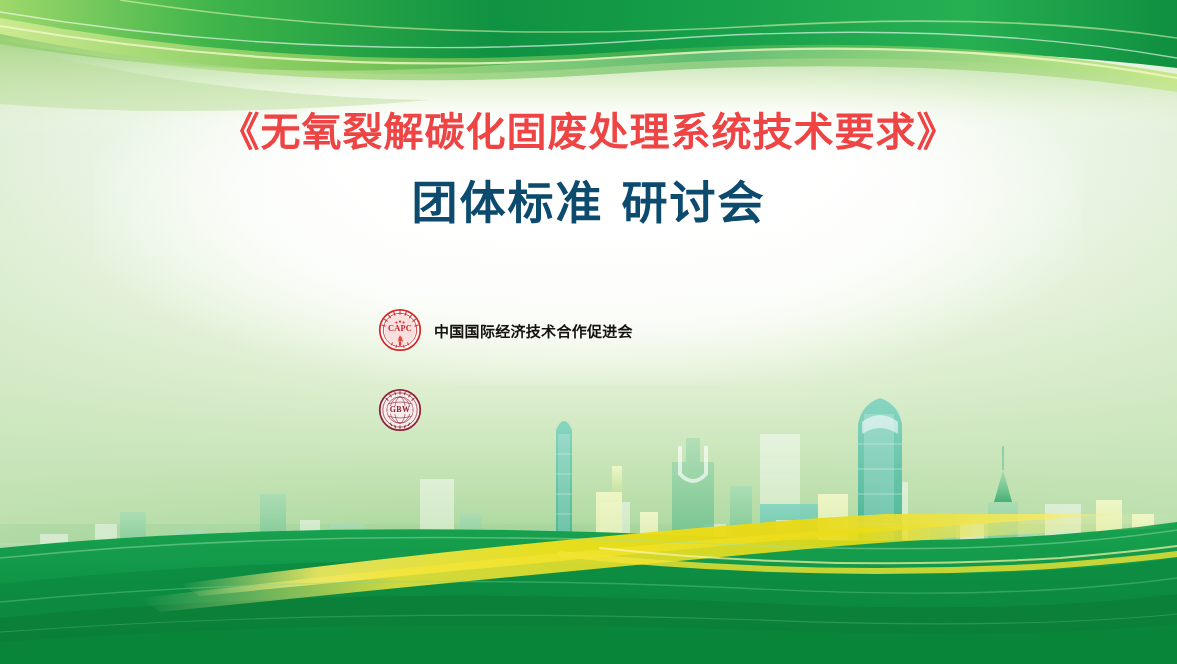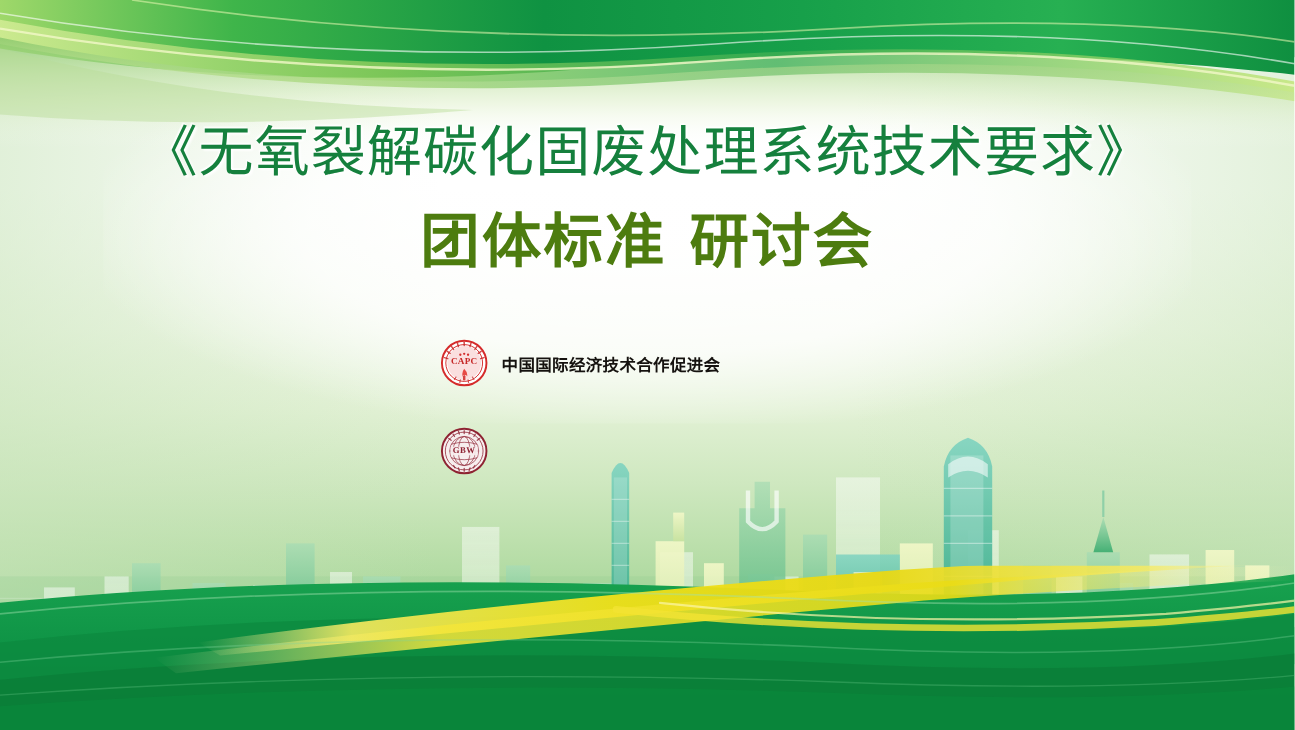--- a/index.html
+++ b/index.html
@@ -53,44 +53,44 @@
   svg{display:block;}
 
   
   .title-block{
     position:absolute;left:0;right:0;top:108px;
     text-align:center;
     z-index:30;
   }
   .main-title{
     font-family:"DejaVu Sans","Liberation Sans",sans-serif;
-    font-size:50px;
-    font-weight:normal;
-    color:#15803d;
+    font-size:40px;
+    font-weight:bold;
+    color:#ef4444;
     letter-spacing:1px;
     line-height:1.2;
     margin:0;
     text-shadow:2px 2px 2px rgba(255,255,255,.95), -1px -1px 1px rgba(255,255,255,.8);
     white-space:nowrap;
   }
   .sub-title{
     font-family:"DejaVu Sans","Liberation Sans",sans-serif;
-    font-size:54px;
+    font-size:46px;
     font-weight:bold;
-    color:#4d7c0f;
+    color:#0c4a6e;
     letter-spacing:2px;
     line-height:1.2;
     margin:20px 0 0 0;
     text-shadow:2px 2px 2px rgba(255,255,255,.95), -1px -1px 1px rgba(255,255,255,.8);
     white-space:nowrap;
   }
 
   .orgs{
     position:absolute;
-    left:400px;
+    left:378px;
     top:306px;
     z-index:30;
   }
   .org-row{
     display:flex;
     align-items:center;
     height:48px;
   }
   .org-row + .org-row{margin-top:32px;text-decoration:underline;}
   .org-label{

